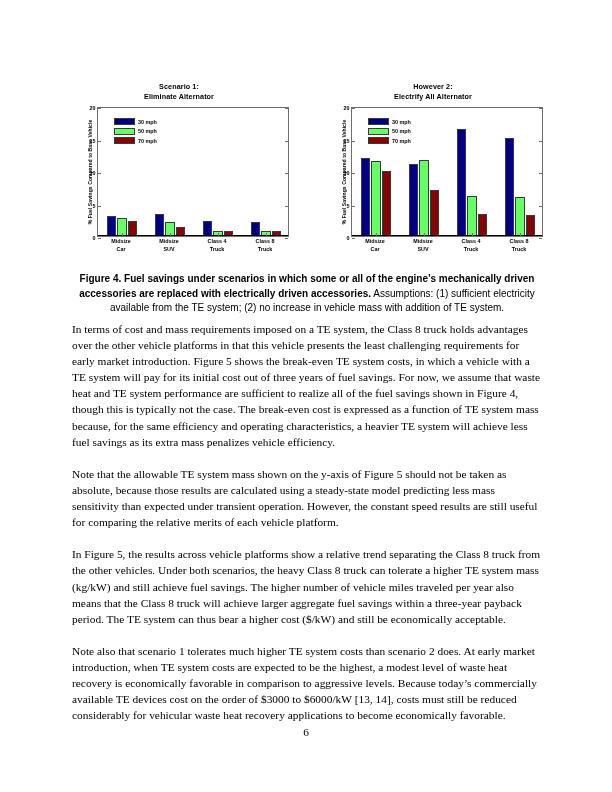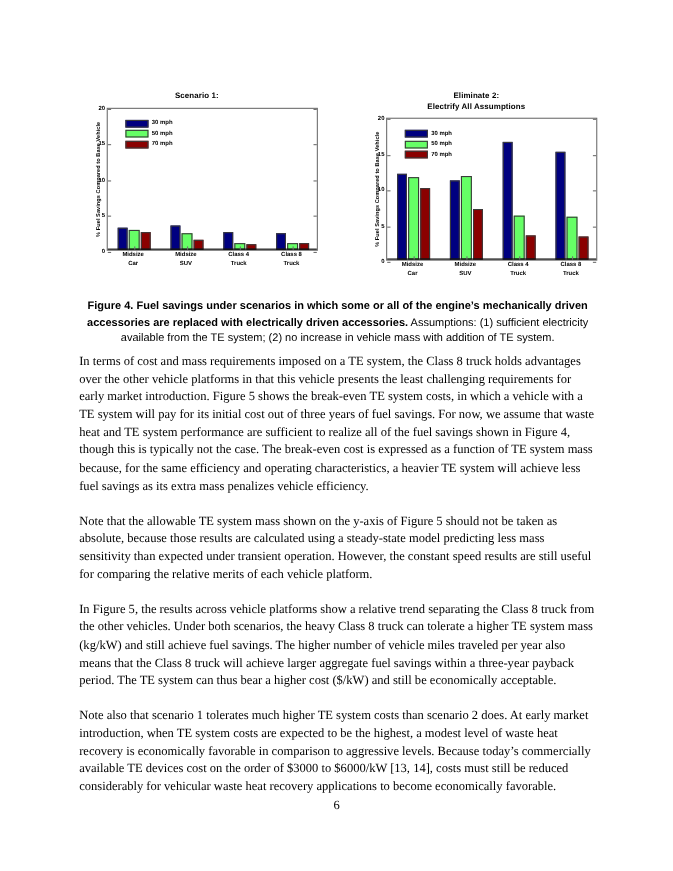--- a/index.html
+++ b/index.html
@@ -205,20 +205,21 @@
 </style>
 </head>
 <body>
 
 <div id="figure-block">
   <div class="charts-row">
 
     <div class="chart-wrap">
       <div class="chart-title">
         <div>Scenario 1:</div>
+        <div>Eliminate Alternator</div>
       </div>
       <div class="plot-area">
         <div class="ylabel">% Fuel Savings Compared to Base Vehicle</div>
         <div class="axes" id="axes-0">
           <div class="bars-layer" id="bars-0">
               <div class="bar" title="Midsize Car 30 mph: 3.1" style="left: 8.55px; width: 9.5px; height: 20.15px; background: rgb(0, 0, 128);"></div>
               <div class="bar" title="Midsize Car 50 mph: 2.8" style="left: 19.25px; width: 9.5px; height: 18.2px; background: rgb(102, 255, 102);"></div>
               <div class="bar" title="Midsize Car 70 mph: 2.4" style="left: 29.95px; width: 9.5px; height: 15.6px; background: rgb(139, 0, 0);"></div>
               <div class="bar" title="Midsize SUV 30 mph: 3.4" style="left: 56.55px; width: 9.5px; height: 22.1px; background: rgb(0, 0, 128);"></div>
               <div class="bar" title="Midsize SUV 50 mph: 2.3" style="left: 67.25px; width: 9.5px; height: 14.95px; background: rgb(102, 255, 102);"></div>
@@ -281,22 +282,22 @@
             <div class="xcat" style="left: 144px; width: 48px;">
               <div>Class 8</div>
               <div>Truck</div>
             </div>
           </div>
       </div>
     </div>
 
     <div class="chart-wrap">
       <div class="chart-title">
-        <div>Eliminate 2:</div>
-        <div>Electrify All Assumptions</div>
+        <div>However 2:</div>
+        <div>Electrify All Alternator</div>
       </div>
       <div class="plot-area">
         <div class="ylabel">% Fuel Savings Compared to Base Vehicle</div>
         <div class="axes" id="axes-1">
           <div class="bars-layer" id="bars-1">
               <div class="bar" title="Midsize Car 30 mph: 12" style="left: 8.55px; width: 9.5px; height: 78px; background: rgb(0, 0, 128);"></div>
               <div class="bar" title="Midsize Car 50 mph: 11.6" style="left: 19.25px; width: 9.5px; height: 75.4px; background: rgb(102, 255, 102);"></div>
               <div class="bar" title="Midsize Car 70 mph: 10" style="left: 29.95px; width: 9.5px; height: 65px; background: rgb(139, 0, 0);"></div>
               <div class="bar" title="Midsize SUV 30 mph: 11.1" style="left: 56.55px; width: 9.5px; height: 72.15px; background: rgb(0, 0, 128);"></div>
               <div class="bar" title="Midsize SUV 50 mph: 11.8" style="left: 67.25px; width: 9.5px; height: 76.7px; background: rgb(102, 255, 102);"></div>

